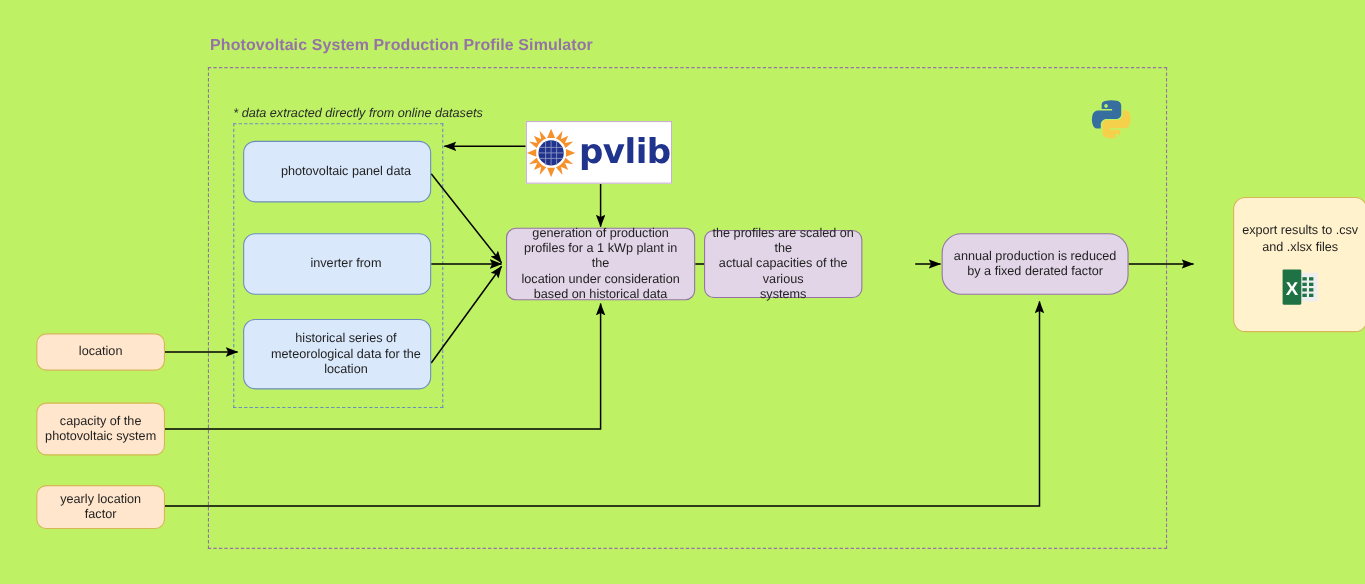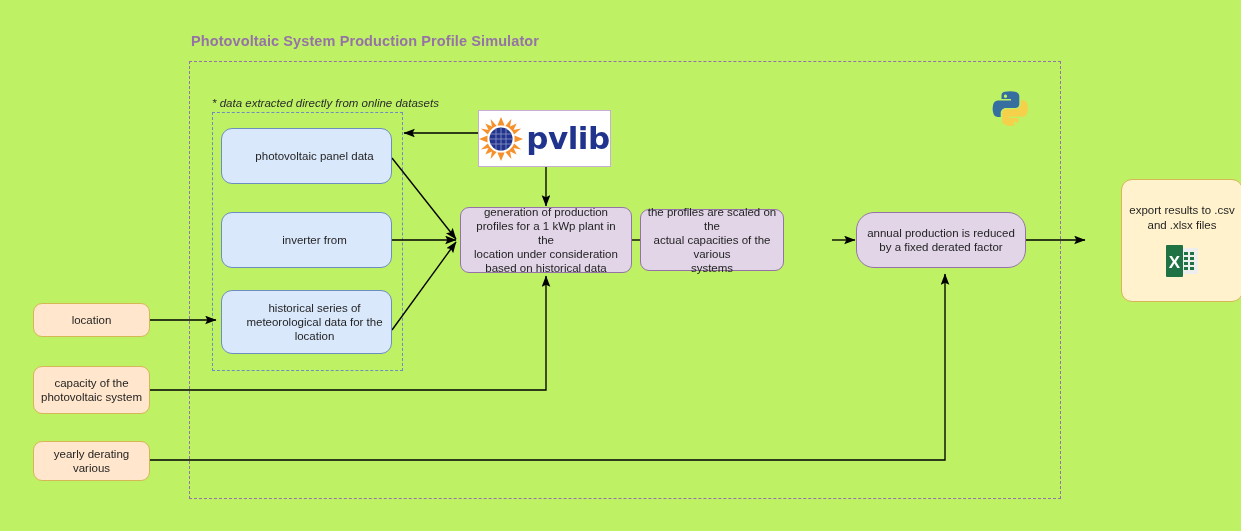--- a/index.html
+++ b/index.html
@@ -211,21 +211,21 @@
   <div class="node box-yellow" style="left:33px; top:303px; width:117px; height:34px;">
     <span class="node-text">location</span>
   </div>
 
   <div class="node box-yellow" style="left:33px; top:366px; width:117px; height:48px;">
     <span class="node-text">capacity of the
 photovoltaic system</span>
   </div>
 
   <div class="node box-yellow" style="left:33px; top:441px; width:117px; height:40px;">
-    <span class="node-text">yearly derating various</span>
+    <span class="node-text">yearly location factor</span>
   </div>
 
   <div class="node box-purple" style="left:460px; top:207px; width:172px; height:66px;">
     <span class="node-text">generation of production
 profiles for a 1 kWp plant in the
 location under consideration
 based on historical data</span>
   </div>
 
   <div class="node box-purple" style="left:620px; top:209px; width:144px; height:62px;margin-left:20px;">

